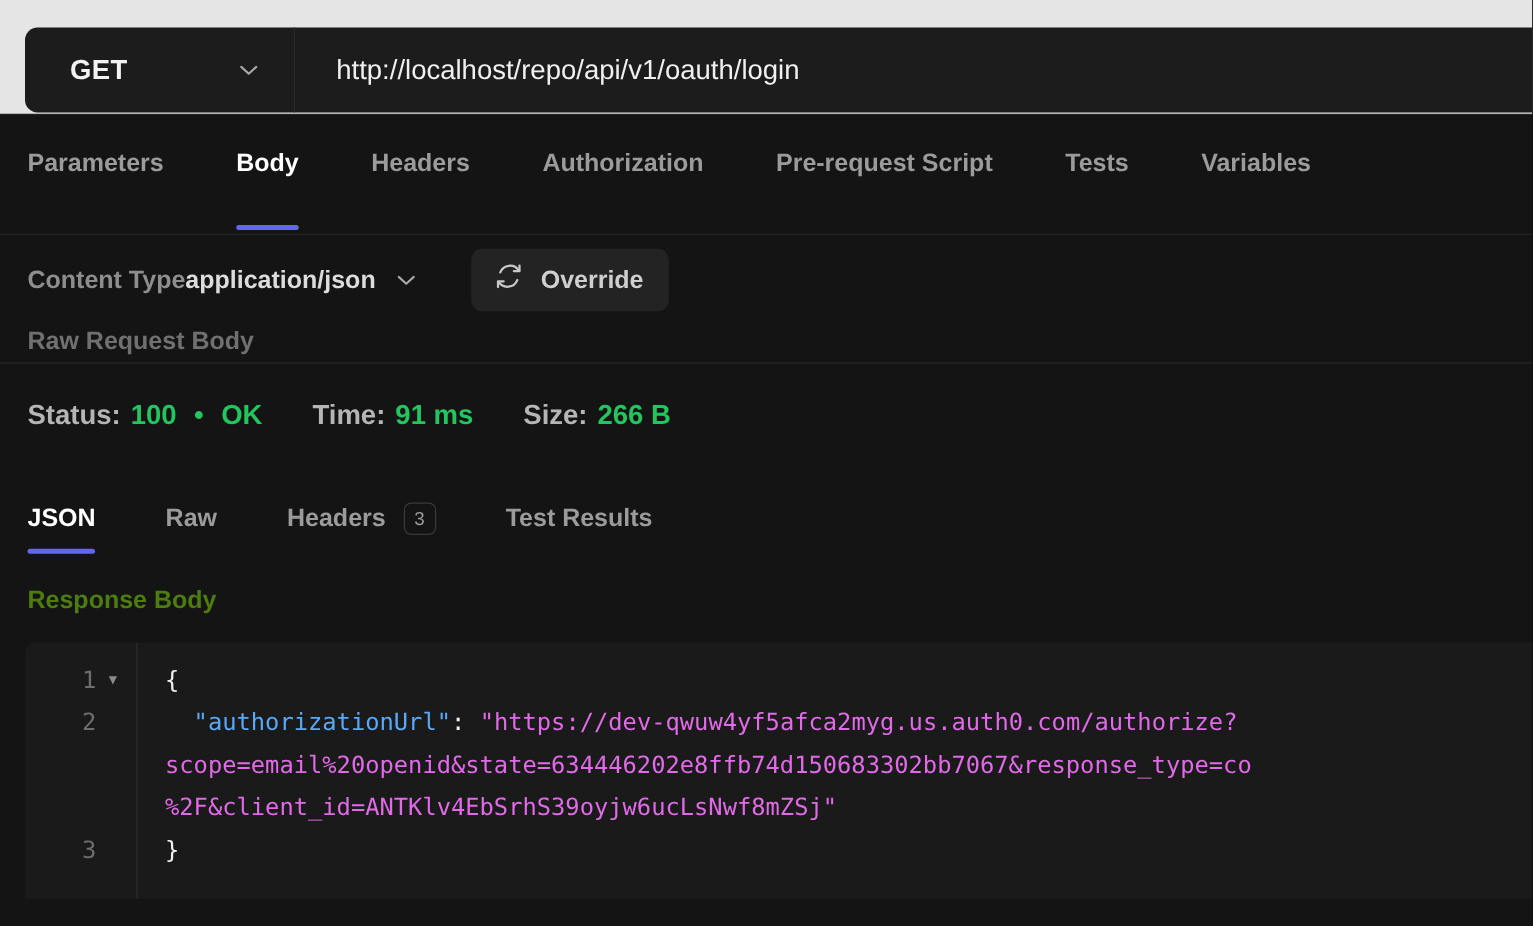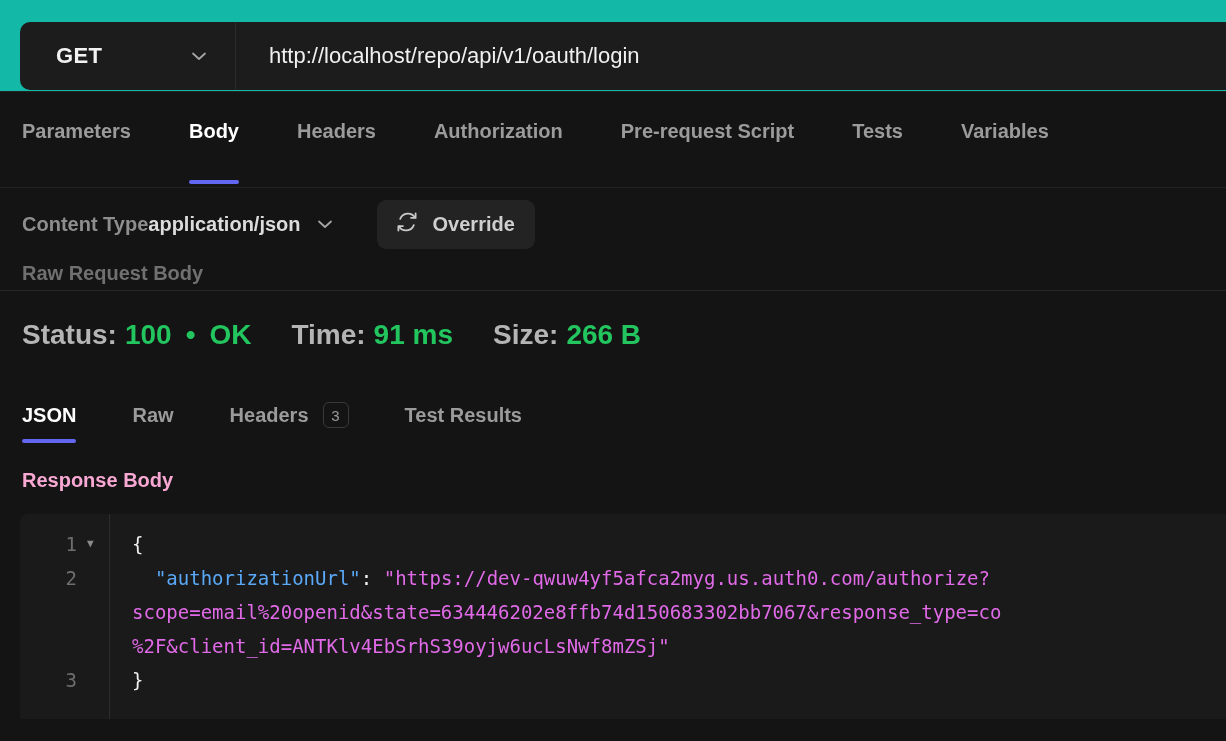--- a/index.html
+++ b/index.html
@@ -23,21 +23,21 @@
     background: #141414;
     overflow: hidden;
   }
 
   
   .request-bar {
     position: absolute;
     left: 0; top: 0;
     width: 1226px;
     height: 92px;
-    background: #14b8a6;
+    background: #e5e5e5;
     border-bottom: 1px solid #232323;
     box-sizing: border-box;
   }
   .url-row {
     position: absolute;
     left: 20px; top: 22px;
     width: 1206px;
     height: 68px;
     background: #1c1c1c;
     border-radius: 10px 0 0 10px;
@@ -172,21 +172,21 @@
     height: 451px;
     background: #141414;
     border-top: 1px solid #262626;
     box-sizing: border-box;
   }
   .status-row {
     position: absolute;
     left: 22px; top: 28px;
     display: flex;
     align-items: baseline;
-    font-size: 28px;
+    font-size: 22px;
     font-weight: bold;
     color: #b5b5b5;
   }
   .status-row .group { margin-right: 40px; display: flex; align-items: baseline; gap: 8px; }
   .status-row .ok { color: #22c55e; }
   .status-row .dot { color: #22c55e; margin: 0 6px; }
 
   .resp-tabs {
     position: absolute;
     left: 22px; top: 96px;
@@ -230,21 +230,21 @@
     font-weight: normal;
     color: #9b9b9b;
     box-sizing: border-box;
   }
 
   .resp-body-label {
     position: absolute;
     left: 22px; top: 178px;
     font-size: 20px;
     font-weight: bold;
-    color: #f9a8d4;
+    color: #4d7c0f;
   }
 
   
   .editor {
     position: absolute;
     left: 20px; top: 223px;
     width: 1206px;
     height: 205px;
     background: #1a1a1a;
     border-radius: 8px 0 0 0;

